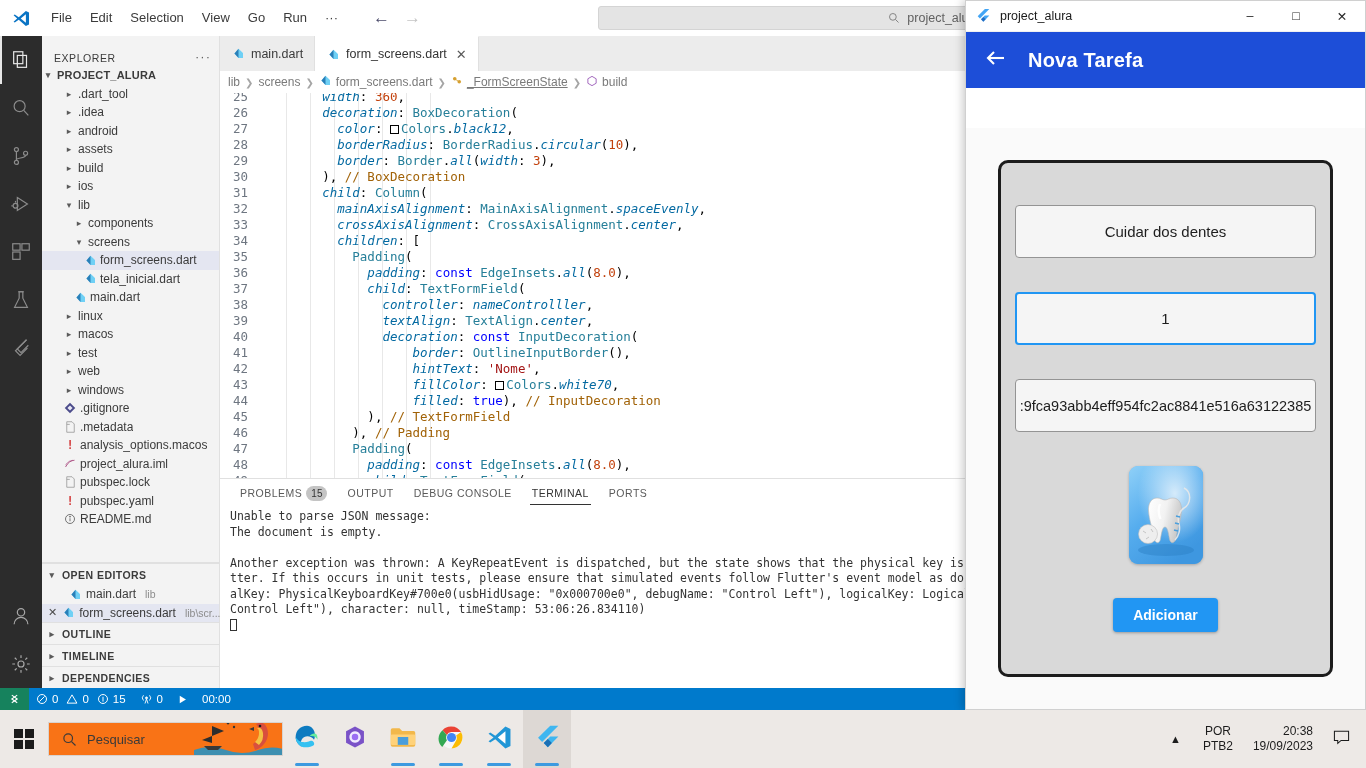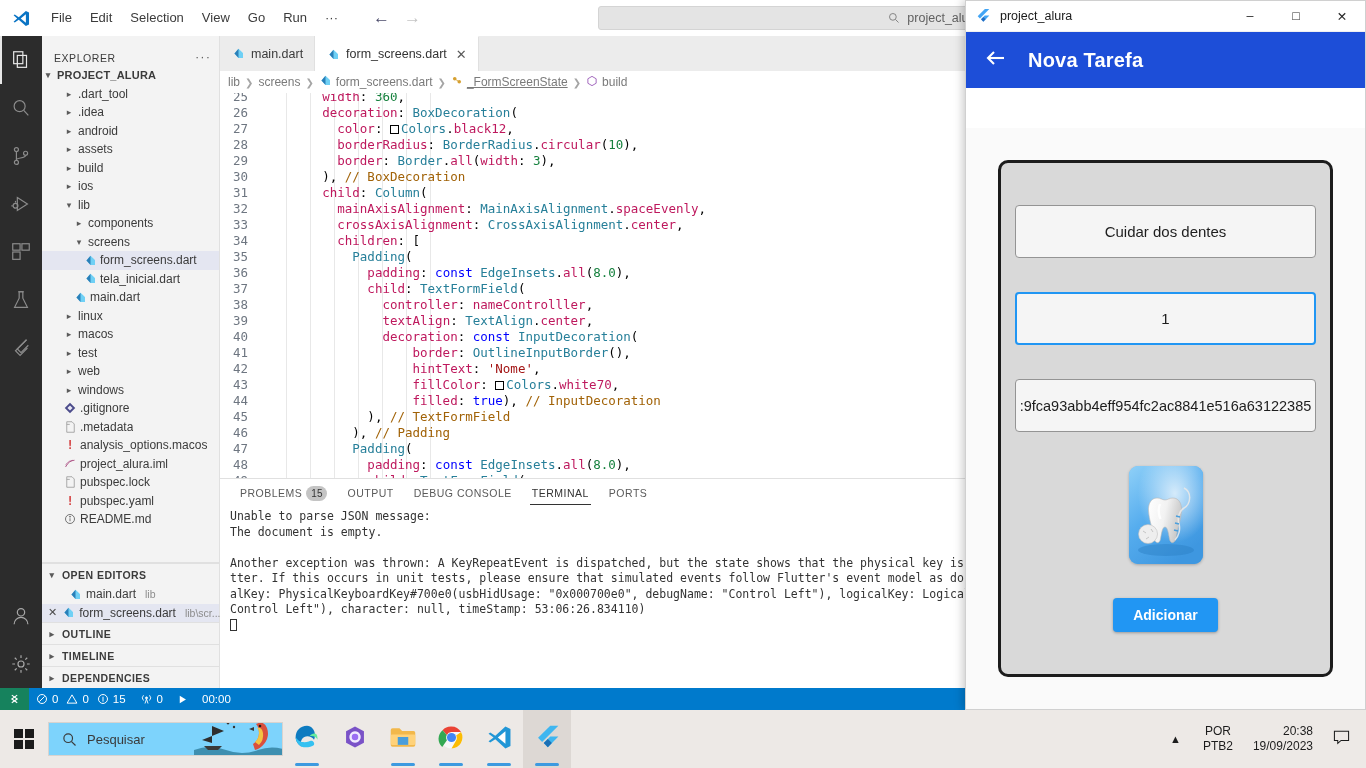--- a/index.html
+++ b/index.html
@@ -107,22 +107,22 @@
     width:42px; flex:0 0 42px; text-align:right; padding-right:14px;
     color:#6e7681; font-family:"DejaVu Sans Mono", monospace; font-size:12.5px;
   }
   .ctext { position:relative; padding-left:0; }
   .guides { position:absolute; left:42px; top:0; bottom:0; right:0; pointer-events:none; }
   .guide { position:absolute; top:0; bottom:0; width:1px; background:#e8e8e8; }
 
   
   .k  { color:#0000ff; }   
   .ty { color:#267f99; }   
-  .pr { color:#be185d; }   
-  .nu { color:#15803d; }   
+  .pr { color:#0369a1;font-style:italic; }   
+  .nu { color:#c2410c; }   
   .st { color:#a31515; }   
   .cmg{ color:#a16207; }   
   .pl { color:#000000; }   
   .swatch {
     display:inline-block; width:9px; height:9px; border:1px solid #000;
     background:#fff; margin-right:2px; position:relative; top:1px;
   }
 
   .vscroll-track { position:absolute; right:0; top:57px; bottom:210px; width:14px; }
   .vscroll-thumb { position:absolute; right:1px; width:10px; background:#c1c1c1; border-radius:0; }
@@ -208,21 +208,21 @@
     font-family:"Liberation Sans", sans-serif; box-shadow:0 1px 3px rgba(0,0,0,.3);
   }
 
   
   .taskbar {
     position:absolute; left:0; right:0; bottom:0; height:58px;
     background:#ede9e6; display:flex; align-items:center;
   }
   .start { width:48px; height:58px; display:flex; align-items:center; justify-content:center; cursor:pointer; }
   .tb-search {
-    width:235px; height:34px; background:#7dd3fc; border:1px solid #d8d3cf;
+    width:235px; height:34px; background:#f97316; border:1px solid #d8d3cf;
     display:flex; align-items:center; gap:10px; padding-left:13px;
     font-size:13px; color:#3a3a3a; position:relative; overflow:hidden; cursor:text;
   }
   .tb-icons { display:flex; align-items:center; height:58px; }
   .tb-app {
     width:48px; height:58px; display:flex; align-items:center; justify-content:center;
     position:relative; cursor:pointer;
   }
   .tb-app.running::after {
     content:""; position:absolute; bottom:2px; left:12px; width:24px; height:3px;

